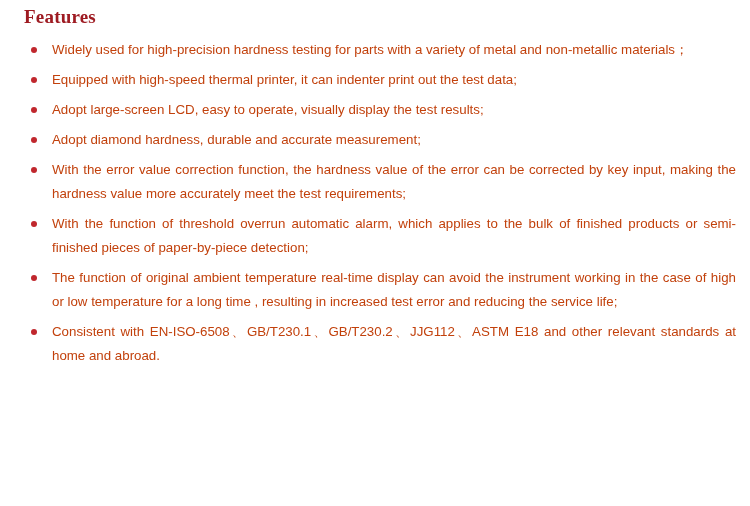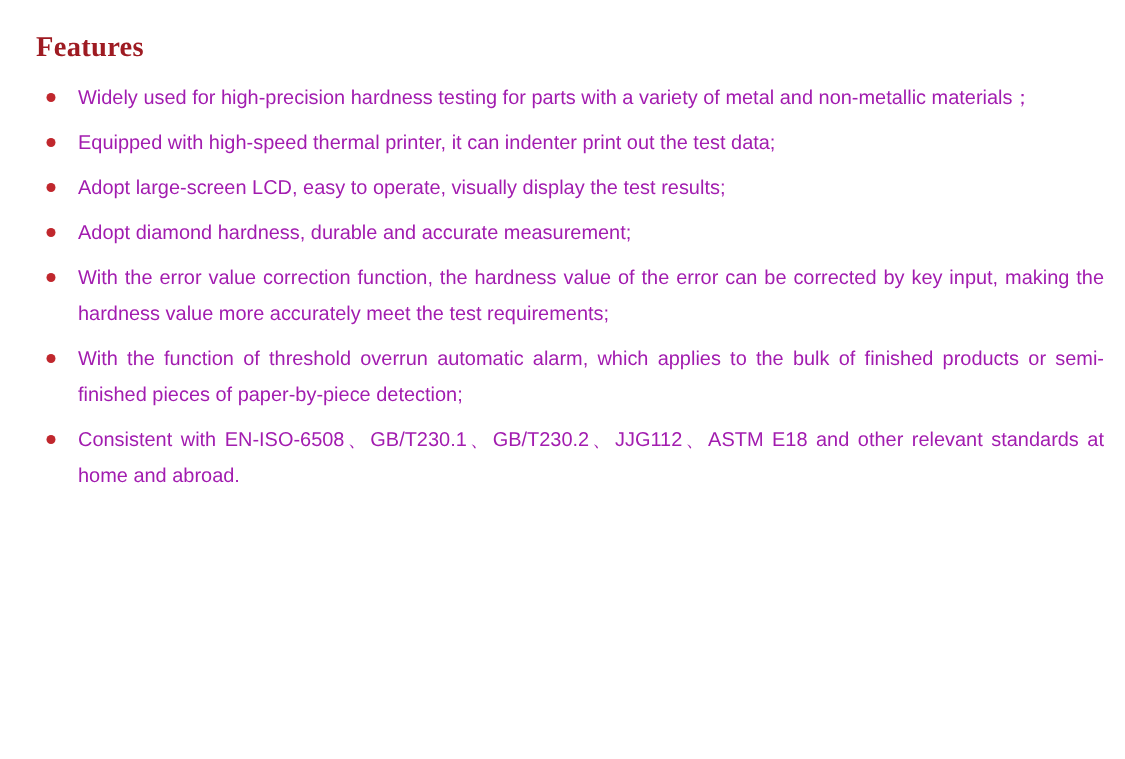--- a/index.html
+++ b/index.html
@@ -20,35 +20,35 @@
     height: 506px;
     box-sizing: border-box;
     padding: 6px 14px 0 22px;
   }
   .section-title {
     font-family: "Liberation Serif", serif;
     font-size: 19px;
     font-weight: bold;
     color: #9e1b22;
     letter-spacing: 0.2px;
-    margin: 15px 0 10px 0;
+    margin: 0 0 10px 0;
     padding-left: 2px;
   }
   ul.feature-list {
     list-style: none;
     margin: 0;
     padding: 0;
   }
   ul.feature-list > li {
     position: relative;
     padding-left: 30px;
     margin-bottom: 6px;
     font-size: 13.3px;
     line-height: 24px;
-    color: #a21caf;
+    color: #c2410c;
     text-align: justify;
     text-justify: inter-word;
   }
   ul.feature-list > li .bullet {
     position: absolute;
     left: 9px;
     top: 9px;
     width: 6px;
     height: 6px;
     border-radius: 50%;
@@ -86,17 +86,21 @@
     <li>
       <span class="bullet" style="background: rgb(192, 39, 45);"></span>
       <span class="txt">With the error value correction function, the hardness value of the error can be corrected by key input, making the hardness value more accurately meet the test requirements;</span>
     </li>
     <li>
       <span class="bullet" style="background: rgb(192, 39, 45);"></span>
       <span class="txt">With the function of threshold overrun automatic alarm, which applies to the bulk of finished products or semi-finished pieces of paper-by-piece detection;</span>
     </li>
     <li>
       <span class="bullet" style="background: rgb(192, 39, 45);"></span>
+      <span class="txt">The function of original ambient temperature real-time display can avoid the instrument working in the case of high or low temperature for a long time , resulting in increased test error and reducing the service life;</span>
+    </li>
+    <li>
+      <span class="bullet" style="background: rgb(192, 39, 45);"></span>
       <span class="txt">Consistent with EN-ISO-6508、GB/T230.1、GB/T230.2、JJG112、ASTM E18  and other relevant standards at home and abroad.</span>
     </li>
   </ul>
 
 </div>
 
 </body></html>

